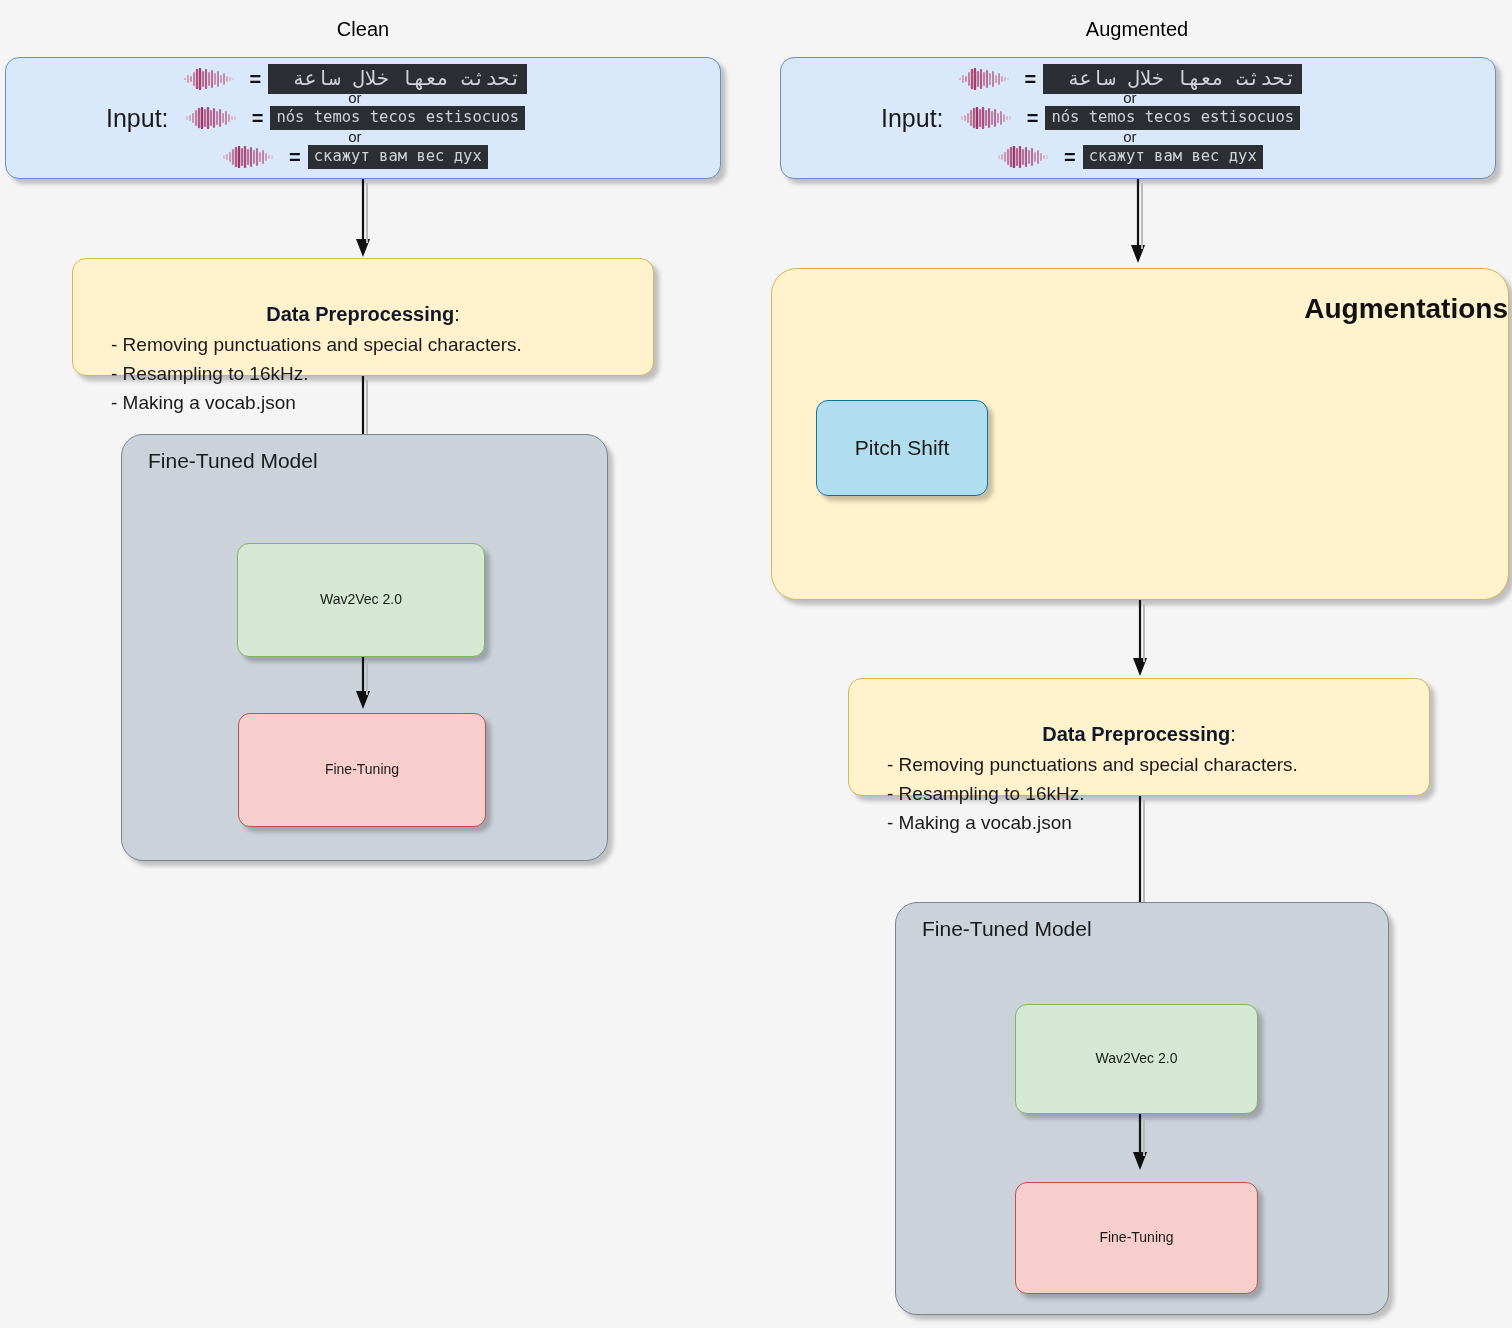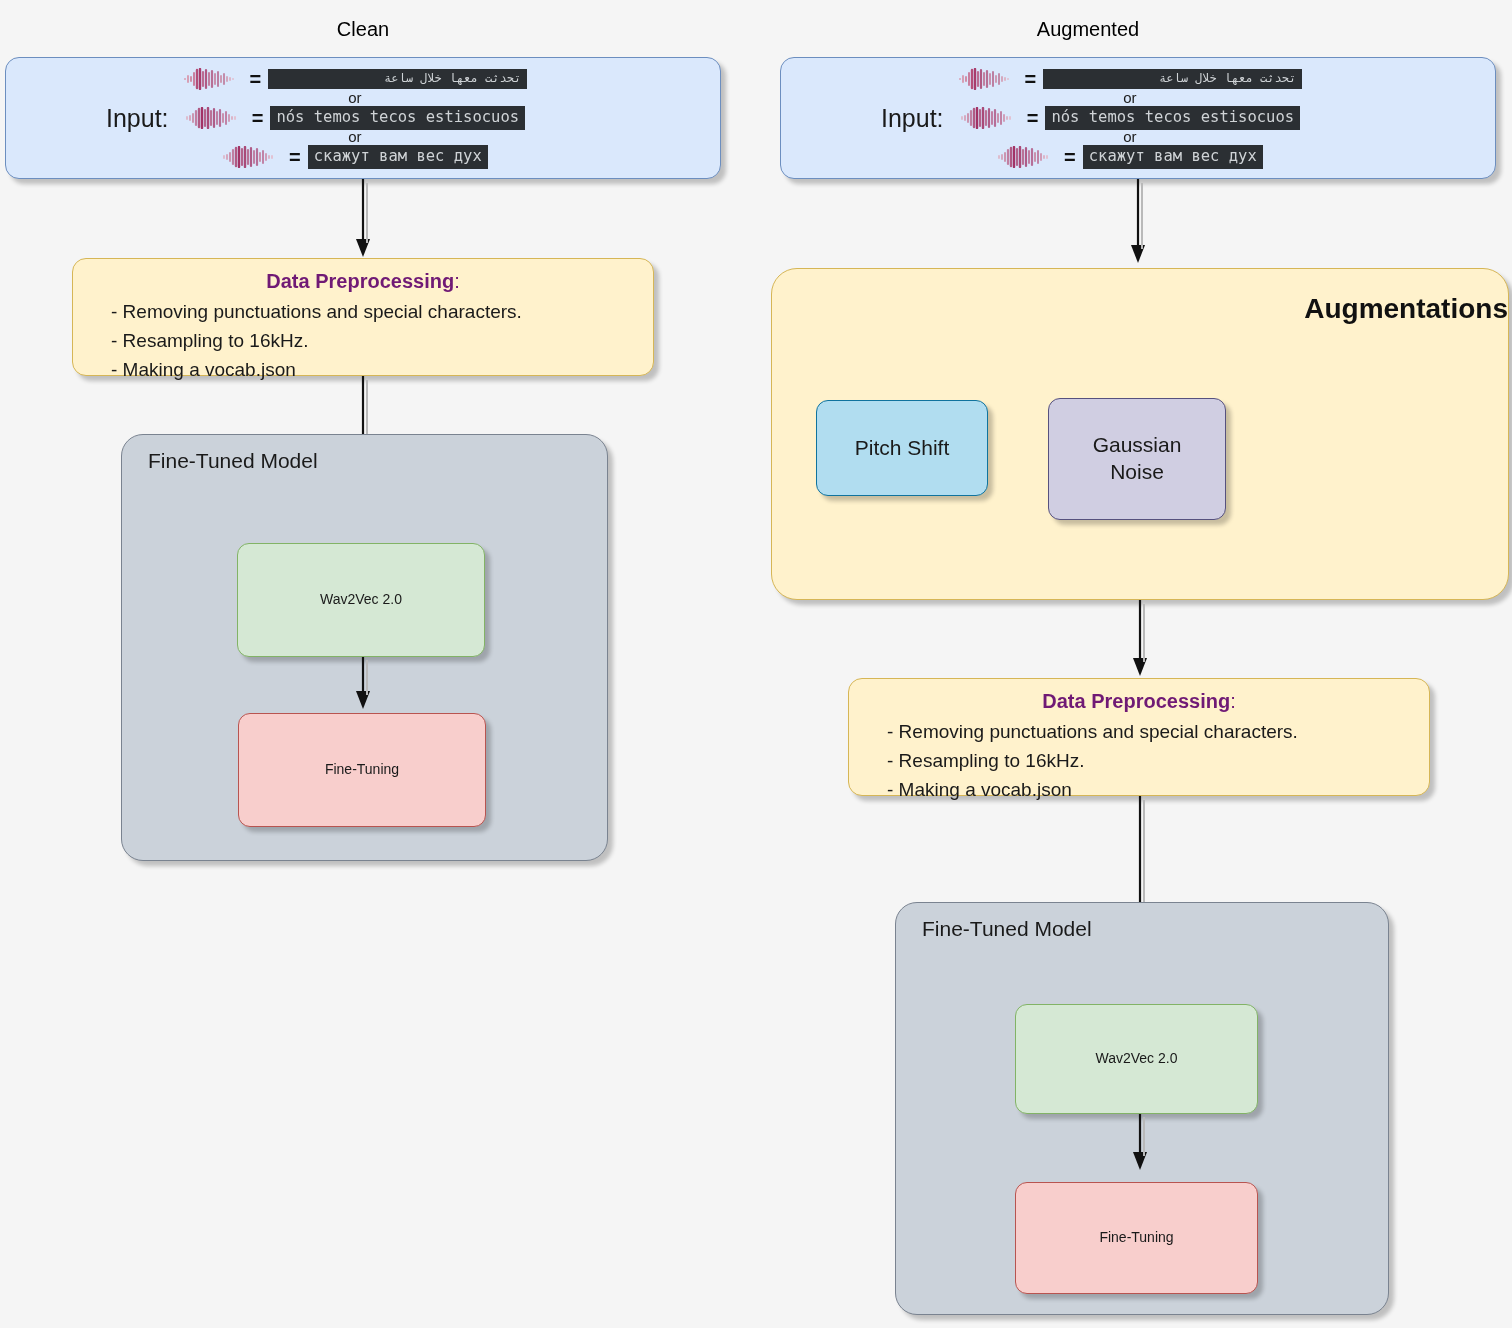--- a/index.html
+++ b/index.html
@@ -121,34 +121,35 @@
   }
   .transcript{
     background:#2b2f33;
     color:#cfd3d6;
     font-family:"DejaVu Sans Mono","Liberation Mono",monospace;
     font-size:15.5px;
     padding:3px 6px 4px 6px;
     white-space:nowrap;
     line-height:1.15;
   }
-  .transcript.rtl{direction:rtl;font-size:12px;letter-spacing:0.5px;}
+  .transcript.rtl{direction:rtl;font-size:20px;letter-spacing:0.5px;}
 
   
   .prep{
     position:absolute;
     inset:0;
     padding:11px 14px 0 14px;
     box-sizing:border-box;
   }
   .prep-title{
     text-align:center;
     font-size:20px;
-    color:#701a75;
+    color:#0f172a;
     margin-bottom:5px;
+    margin-top:33px;
   }
   .prep-title b{font-weight:700;}
   .prep-line{
     font-size:19px;
     color:#1a1a1a;
     line-height:1.52;
     white-space:nowrap;
   }
 
   .aug-title{
@@ -162,21 +163,21 @@
 
   
   .arrow{position:absolute;overflow:visible;}
 </style>
 </head>
 <body>
 
 <div class="canvas">
 
   <div class="col-title" style="left:363px;top:18px;">Clean</div>
-  <div class="col-title" style="left:1088px;top:18px;">Augmented</div>
+  <div class="col-title" style="left:1137px;top:18px;">Augmented</div>
 
   <div class="node input-box" style="left:5px;top:57px;width:716px;height:122px;">
     <div class="input-inner">
       <div class="input-word" style="margin-left:100px;">Input:</div>
       <div class="rows" style="margin-left:14px;">
 
         <div class="srow">
           <svg class="wave" width="60" height="22" viewBox="0 0 60 22">
             <g stroke-linecap="round">
               <line x1="2" y1="11" x2="2" y2="11" stroke="#d8a0b4" stroke-width="2"></line>
@@ -401,26 +402,20 @@
   </svg>
 
   <div class="node yellow-box" style="left:771px;top:268px;width:738px;height:332px;border-radius:26px;">
     <div class="aug-title">Augmentations</div>
   </div>
 
   <div class="node blue-aug" style="left:816px;top:400px;width:172px;height:96px;">
     <div class="node-label" style="font-size:21px;">Pitch Shift</div>
   </div>
 
-  <div class="node purple-aug" style="left:1048px;top:398px;width:178px;height:122px;">
-    <div class="node-label" style="font-size:21px;">
-      <span>Gaussian</span><br>
-      <span>Noise</span>
-    </div>
-  </div>
 
 
   <svg class="arrow" style="left:1122px;top:600px;width:40px;height:82px;">
     <line x1="18" y1="0" x2="18" y2="64" stroke="#111" stroke-width="2.2"></line>
     <polygon points="18,76 11,58 25,58" fill="#111"></polygon>
     <line x1="22" y1="4" x2="22" y2="62" stroke="#b9b9b9" stroke-width="2"></line>
   </svg>
 
   <div class="node yellow-box" style="left:848px;top:678px;width:582px;height:118px;">
     <div class="prep">

